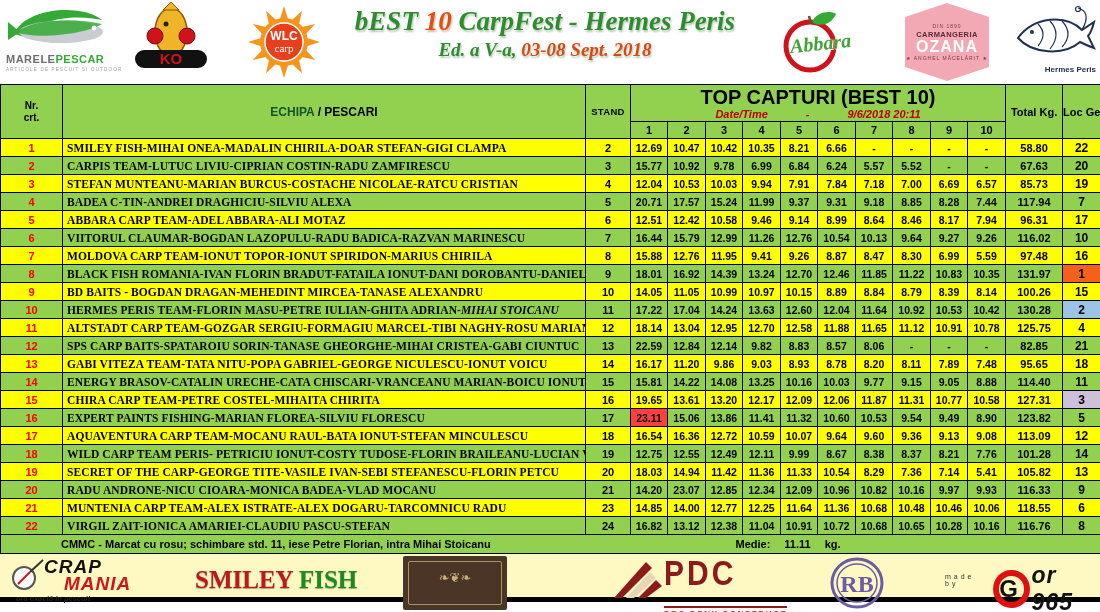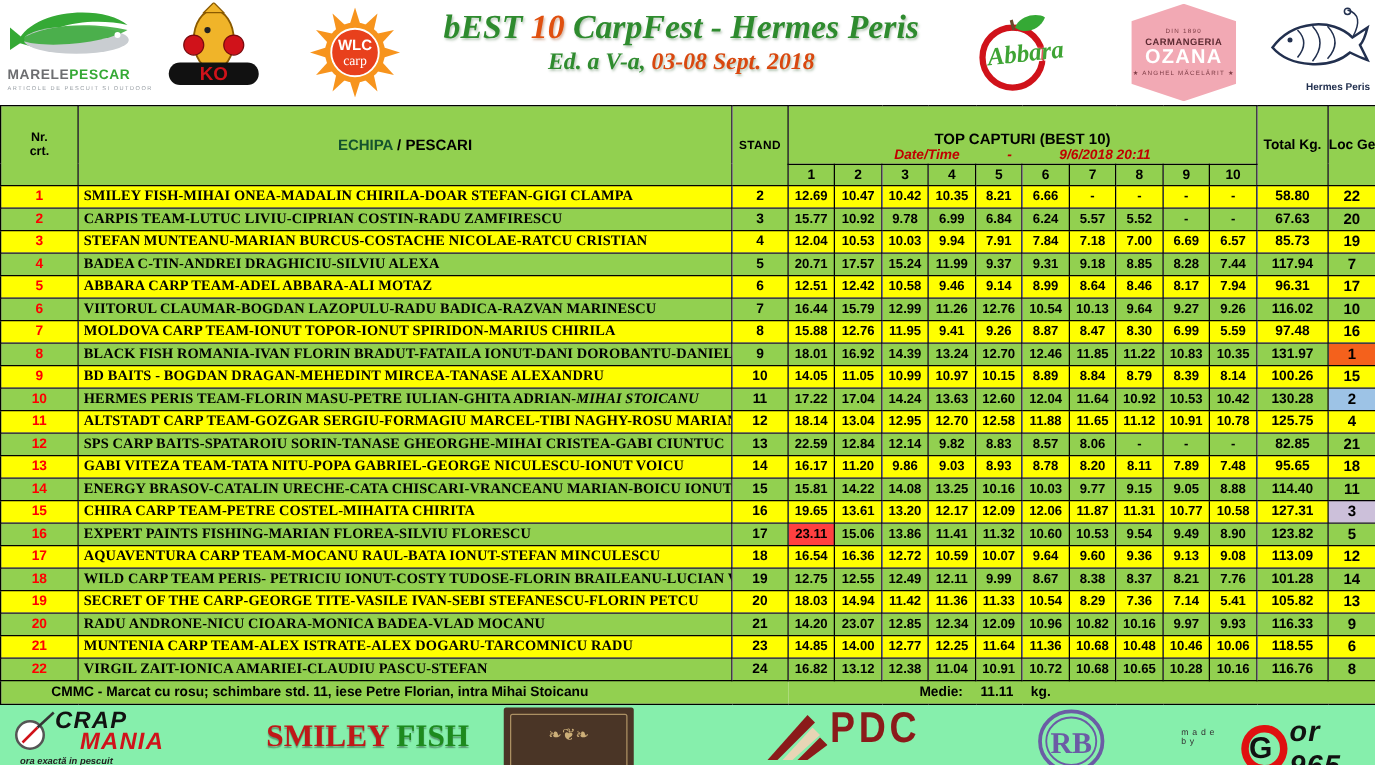--- a/index.html
+++ b/index.html
@@ -35,47 +35,47 @@
   .hermes-name{font-size:8px;font-weight:bold;color:#22304f;position:absolute;right:0;bottom:6px;}
 
   
   table{border-collapse:collapse;table-layout:fixed;width:1100px;}
   th,td{border:1px solid #000;padding:0;overflow:hidden;white-space:nowrap;vertical-align:middle;}
   thead th{background:#92d050;color:#000;}
   .h-nr{font-size:10px;font-weight:bold;line-height:1.15;}
   .h-echipa{font-size:12px;font-weight:bold;}
   .h-echipa .red{color:#14532d;text-align:right;}
   .h-stand{font-size:9.5px;font-weight:bold;letter-spacing:.3px;}
-  .h-top{font-size:12px;font-weight:bold;line-height:1.05;padding-top:20px;}
+  .h-top{font-size:20px;font-weight:bold;line-height:1.05;padding-top:2px;}
   .h-date{font-size:11px;font-weight:bold;font-style:italic;color:#c00000;display:flex;justify-content:center;gap:38px;line-height:1.2;}
   .h-col{font-size:11px;font-weight:bold;height:16px;}
   .h-total,.h-loc{font-size:11px;font-weight:bold;}
 
   tbody td{height:17px;}
   tr.row-yellow td{background:#ffff00;}
   tr.row-green td{background:#92d050;}
   .td-nr{color:#ff0000;font-weight:bold;font-size:11px;text-align:center;}
   .td-team{font-family:"Liberation Serif",serif;font-weight:bold;font-size:11.5px;padding-left:4px;letter-spacing:.1px;}
   .td-team em{font-style:italic;}
   .td-stand{font-weight:bold;font-size:11px;text-align:center;}
   .td-num{font-weight:bold;font-size:10.5px;text-align:center;}
   .td-total{font-weight:bold;font-size:11px;text-align:center;}
   .td-loc{font-weight:bold;font-size:12px;text-align:center;}
   .loc-orange{background:#f4611c !important;}
   .loc-blue{background:#9dc3e6 !important;}
   .loc-purple{background:#ccc0da !important;}
   .cell-red{background:#ff4040 !important;}
 
   tfoot td{background:#92d050;height:18px;font-weight:bold;font-size:11px;}
-  .note-left{border-right:none !important;padding-left:40px;}
+  .note-left{border-right:none !important;padding-left:60px;}
   .note-right{border-left:none !important;padding-left:105px;}
   .note-right .gap{display:inline-block;width:14px;}
 
   
-  .band-bot{height:59px;position:relative;background:#86efac;}
+  .band-bot{height:43px;position:relative;background:#fef9c3;}
   .band-bot .abs{position:absolute;}
   .black-bar{height:5px;background:#000;width:1100px;}
 
   .cm-crap{font-size:19px;font-weight:bold;font-style:italic;color:#111;line-height:.9;letter-spacing:1px;}
   .cm-mania{font-size:19px;font-weight:bold;font-style:italic;color:#d0121a;line-height:.9;margin-left:20px;letter-spacing:1px;}
   .cm-tag{font-size:7.5px;font-weight:bold;font-style:italic;color:#222;margin-top:2px;margin-left:6px;}
 
   .smiley{font-family:"Liberation Serif",serif;font-weight:bold;font-size:25px;white-space:nowrap;
     text-shadow:0 1px 1px rgba(0,0,0,.35);}
   .smiley .p1{color:#c01818;}
@@ -654,21 +654,21 @@
           <line x1="8" y1="26" x2="20" y2="14" stroke="#d0121a" stroke-width="2"></line>
         </svg>
         <div>
           <div class="cm-crap">CRAP</div>
           <div class="cm-mania">MANIA</div>
         </div>
       </div>
       <div class="cm-tag">ora exactă in pescuit</div>
     </div>
 
-    <div class="abs" style="left:213px;top:12px;">
+    <div class="abs" style="left:195px;top:12px;">
       <div style="position:relative;">
         <div class="smiley-glow"></div>
         <div class="smiley"><span class="p1">SMILEY </span><span class="p2">FISH</span></div>
       </div>
     </div>
 
     <div class="abs" style="left:403px;top:2px;">
       <div class="plaque">
           <div class="flourish">❧❦❧</div>
         </div>

